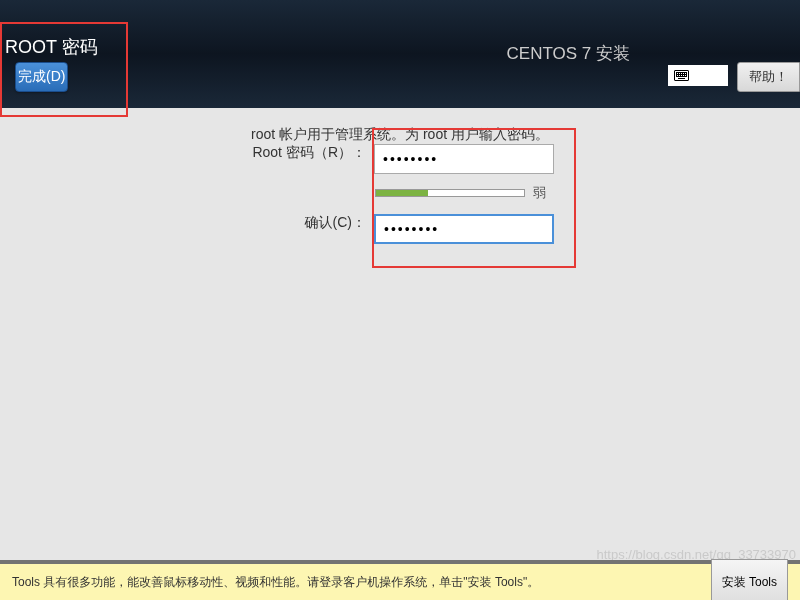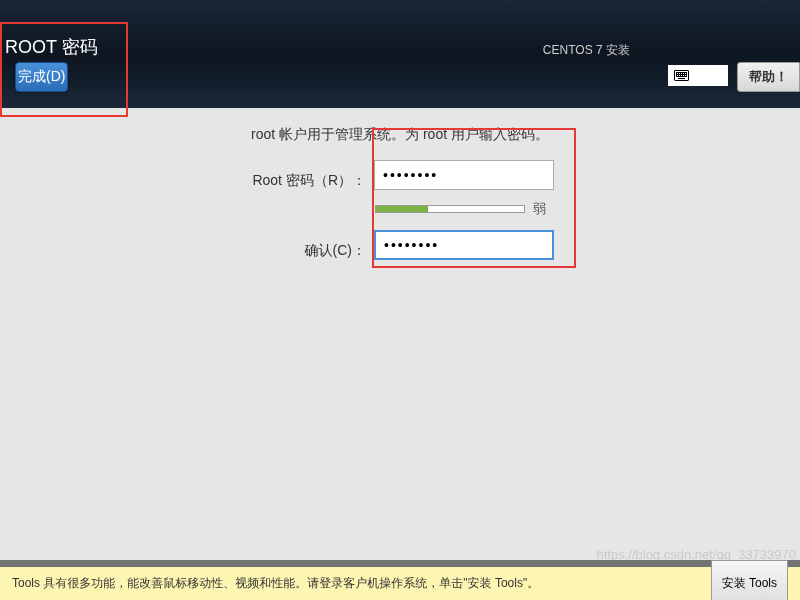--- a/index.html
+++ b/index.html
@@ -35,21 +35,21 @@
       padding: 5px 2px;
       font-size: 14px;
       cursor: pointer;
       box-shadow: 0 1px 2px rgba(0,0,0,0.3);
     }
     .header-right-title {
       position: absolute;
       right: 170px;
       top: 42px;
       color: #ccc;
-      font-size: 12px;
+      font-size: 17px;
     }
     .keyboard-indicator {
       position: absolute;
       right: 72px;
       top: 65px;
       background: #fff;
       padding: 3px 8px 3px 6px;
       font-size: 13px;
       display: flex;
       align-items: center;
@@ -81,35 +81,34 @@
       position: absolute;
       right: 0;
       top: 62px;
       background: linear-gradient(180deg, #f0f0f0 0%, #d8d8d8 100%);
       border: 1px solid #999;
       border-radius: 3px 0 0 3px;
       padding: 5px 11px;
       font-size: 13px;
       cursor: pointer;
       color: #333;
-      font-weight: bold;
     }
     .main-content {
       padding: 18px 40px;
       position: relative;
     }
     .instruction-text {
       text-align: center;
       font-size: 14px;
       color: #333;
-      margin-bottom: 16px;
+      margin-bottom: 0;
     }
     .form-row {
       display: flex;
-      align-items: flex-end;
+      align-items: flex-start;
       justify-content: center;
       margin-bottom: 10px;
       gap: 8px;
     }
     .form-label {
       width: 120px;
       text-align: right;
       font-size: 14px;
       color: #333;
     }
@@ -172,21 +171,21 @@
       pointer-events: none;
       z-index: 10;
     }
     .footer-bar {
       position: absolute;
       left: 0;
       right: 0;
       bottom: 0;
       height: 40px;
       background: #fdf6b2;
-      border-top: 7px solid #737373;
+      border-top: 4px solid #737373;
       display: flex;
       align-items: center;
       padding: 0 12px;
       font-size: 12px;
       color: #333;
       justify-content: space-between;
     }
     .install-tools-button {
       background: linear-gradient(180deg, #f5f5f5 0%, #ddd 100%);
       border: 1px solid #999;

